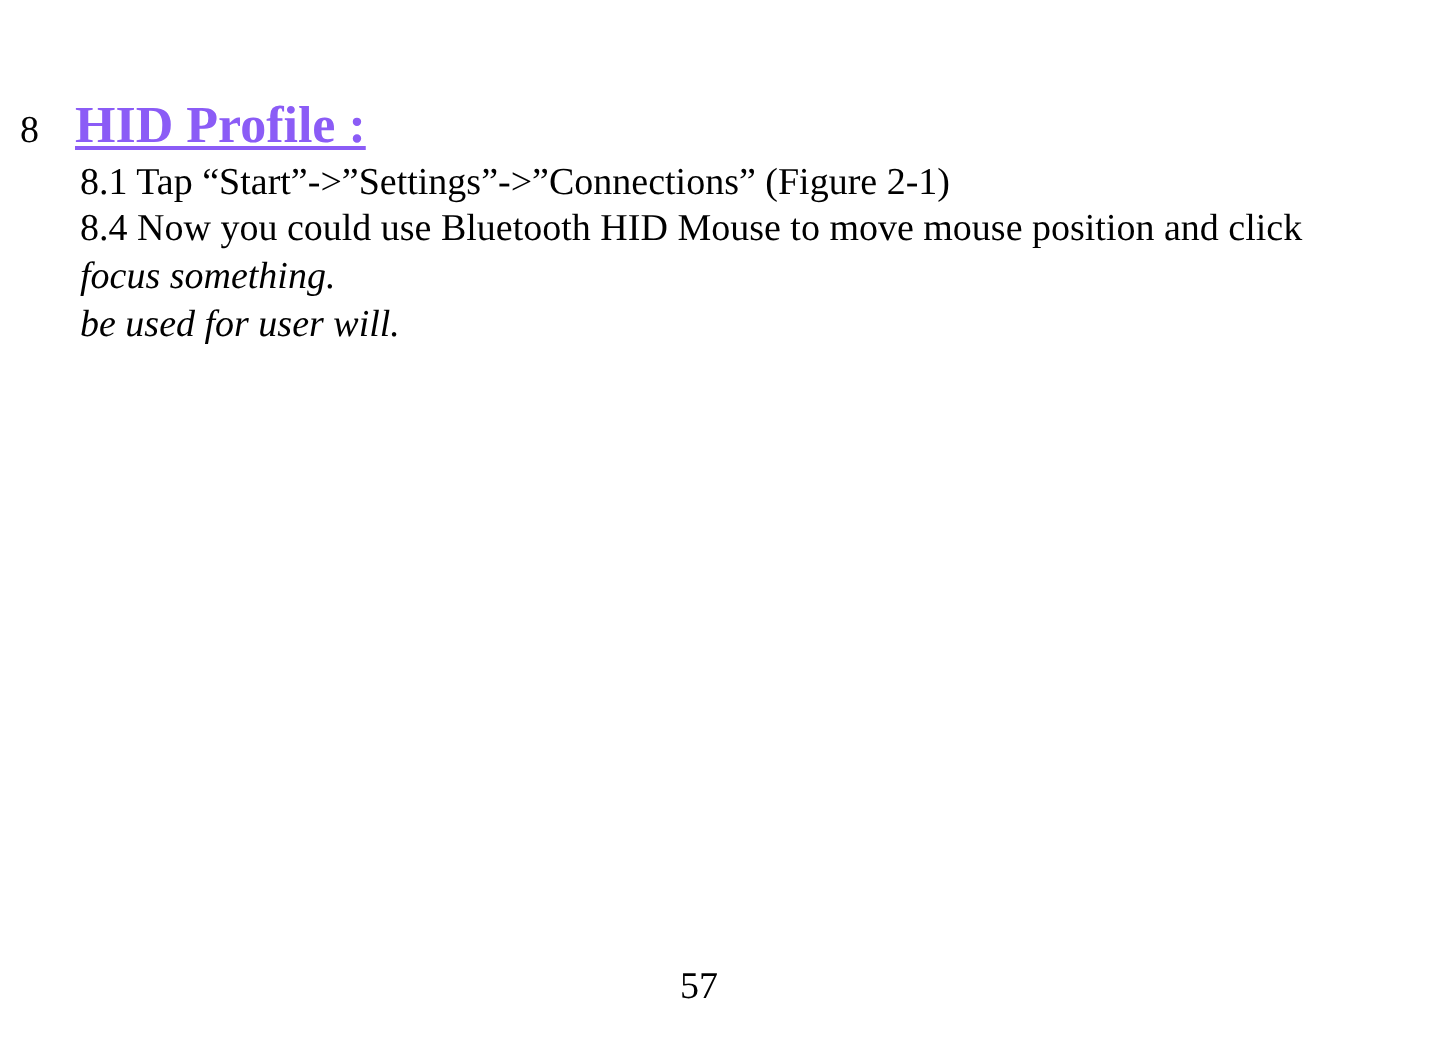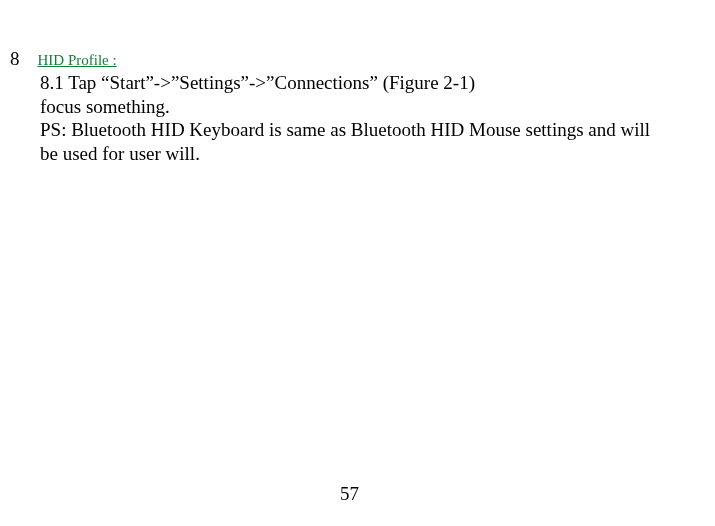--- a/index.html
+++ b/index.html
@@ -22,56 +22,57 @@
       display: flex;
       align-items: baseline;
       padding-left: 10px;
     }
     .section-number {
       font-size: 19px;
       color: #000;
       margin-right: 18px;
     }
     .heading {
-      font-size: 15px;
-      font-weight: normal;
-      color: #15803d;
+      font-size: 26px;
+      font-weight: bold;
+      color: #8b5cf6;
       text-decoration: underline;
     }
     .content {
       padding-left: 40px;
       padding-right: 0;
     }
     .content p {
       margin: 0;
     }
     .indent-more {
       padding-left: 23px;
     }
     .wrap-line {
       padding-left: 0;
       margin-left: -40px;
+      font-style: italic;
     }
     .page-number {
       position: absolute;
       bottom: 20px;
       left: 0;
       right: 16px;
       text-align: center;
       font-size: 19px;
     }
   </style>
 </head>
 <body>
 
 <div class="heading-line">
   <span class="section-number">8</span>
   <span class="heading">HID Profile :</span>
 </div>
 
 <div class="content">
   <p>8.1 Tap “Start”-&gt;”Settings”-&gt;”Connections” (Figure 2-1)</p>
+  <p>8.4 Now you could use Bluetooth HID Mouse to move mouse position and click</p>
   <p class="wrap-line">focus something.</p>
-  <p>PS: Bluetooth HID Keyboard is same as Bluetooth HID Mouse settings and will</p>
   <p class="wrap-line">be used for user will.</p>
 </div>
 
 <div class="page-number">57</div>
 
 </body></html>

